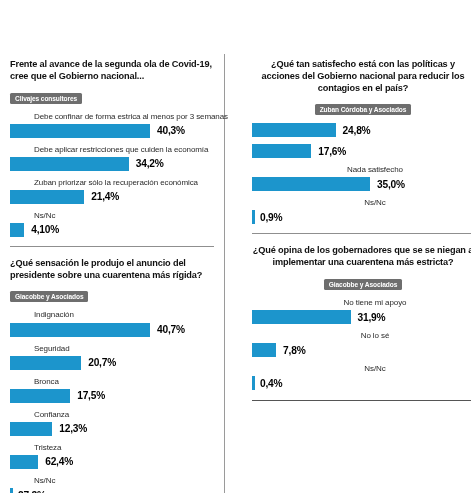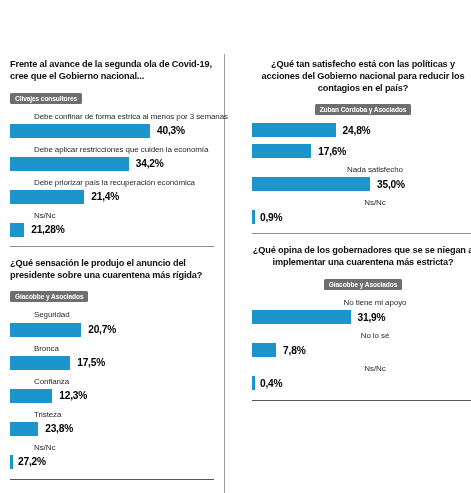--- a/index.html
+++ b/index.html
@@ -73,43 +73,50 @@
           </div>
         </div>
         <div class="row">
           <div class="row-label">Debe aplicar restricciones que cuiden la economía</div>
           <div class="barline">
             <div class="bar" style="width: 118.8px; background: rgb(28, 149, 204);"></div>
             <div class="barval">34,2%</div>
           </div>
         </div>
         <div class="row">
-          <div class="row-label">Debe priorizar país la recuperación económica</div>
+          <div class="row-label">Zuban priorizar sólo la recuperación económica</div>
           <div class="barline">
             <div class="bar" style="width: 74.3px; background: rgb(28, 149, 204);"></div>
             <div class="barval">21,4%</div>
           </div>
         </div>
         <div class="row">
           <div class="row-label">Ns/Nc</div>
           <div class="barline">
             <div class="bar" style="width: 14.2px; background: rgb(28, 149, 204);"></div>
-            <div class="barval">21,28%</div>
+            <div class="barval">4,10%</div>
           </div>
         </div>
       </div>
     </div>
 
     <div class="hrule"></div>
 
     <div class="panel">
       <div class="panel-title">¿Qué sensación le produjo el anuncio del presidente sobre una cuarentena más rígida?</div>
       <div class="badge">Giacobbe y Asociados</div>
       <div>
         <div class="row">
+          <div class="row-label">Indignación</div>
+          <div class="barline">
+            <div class="bar" style="width: 140px; background: rgb(28, 149, 204);"></div>
+            <div class="barval">40,7%</div>
+          </div>
+        </div>
+        <div class="row">
           <div class="row-label">Seguridad</div>
           <div class="barline">
             <div class="bar" style="width: 71.2px; background: rgb(28, 149, 204);"></div>
             <div class="barval">20,7%</div>
           </div>
         </div>
         <div class="row">
           <div class="row-label">Bronca</div>
           <div class="barline">
             <div class="bar" style="width: 60.2px; background: rgb(28, 149, 204);"></div>
@@ -120,21 +127,21 @@
           <div class="row-label">Confianza</div>
           <div class="barline">
             <div class="bar" style="width: 42.3px; background: rgb(28, 149, 204);"></div>
             <div class="barval">12,3%</div>
           </div>
         </div>
         <div class="row">
           <div class="row-label">Tristeza</div>
           <div class="barline">
             <div class="bar" style="width: 28.2px; background: rgb(28, 149, 204);"></div>
-            <div class="barval">23,8%</div>
+            <div class="barval">62,4%</div>
           </div>
         </div>
         <div class="row thin">
           <div class="row-label">Ns/Nc</div>
           <div class="barline">
             <div class="bar" style="background: rgb(28, 149, 204);"></div>
             <div class="barval">27,2%</div>
           </div>
         </div>
       </div>

